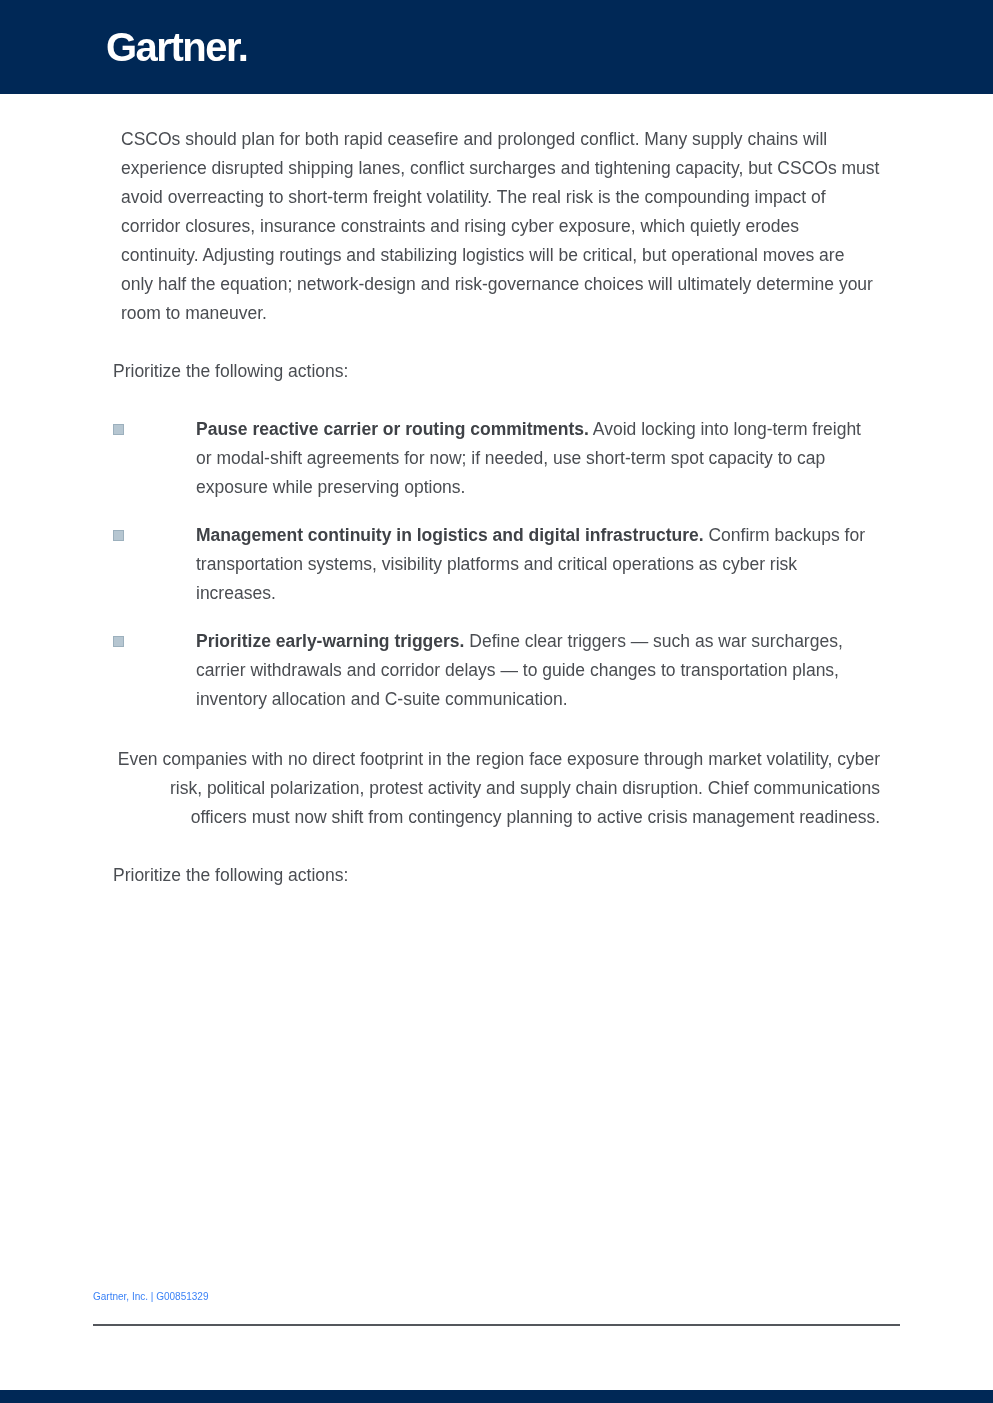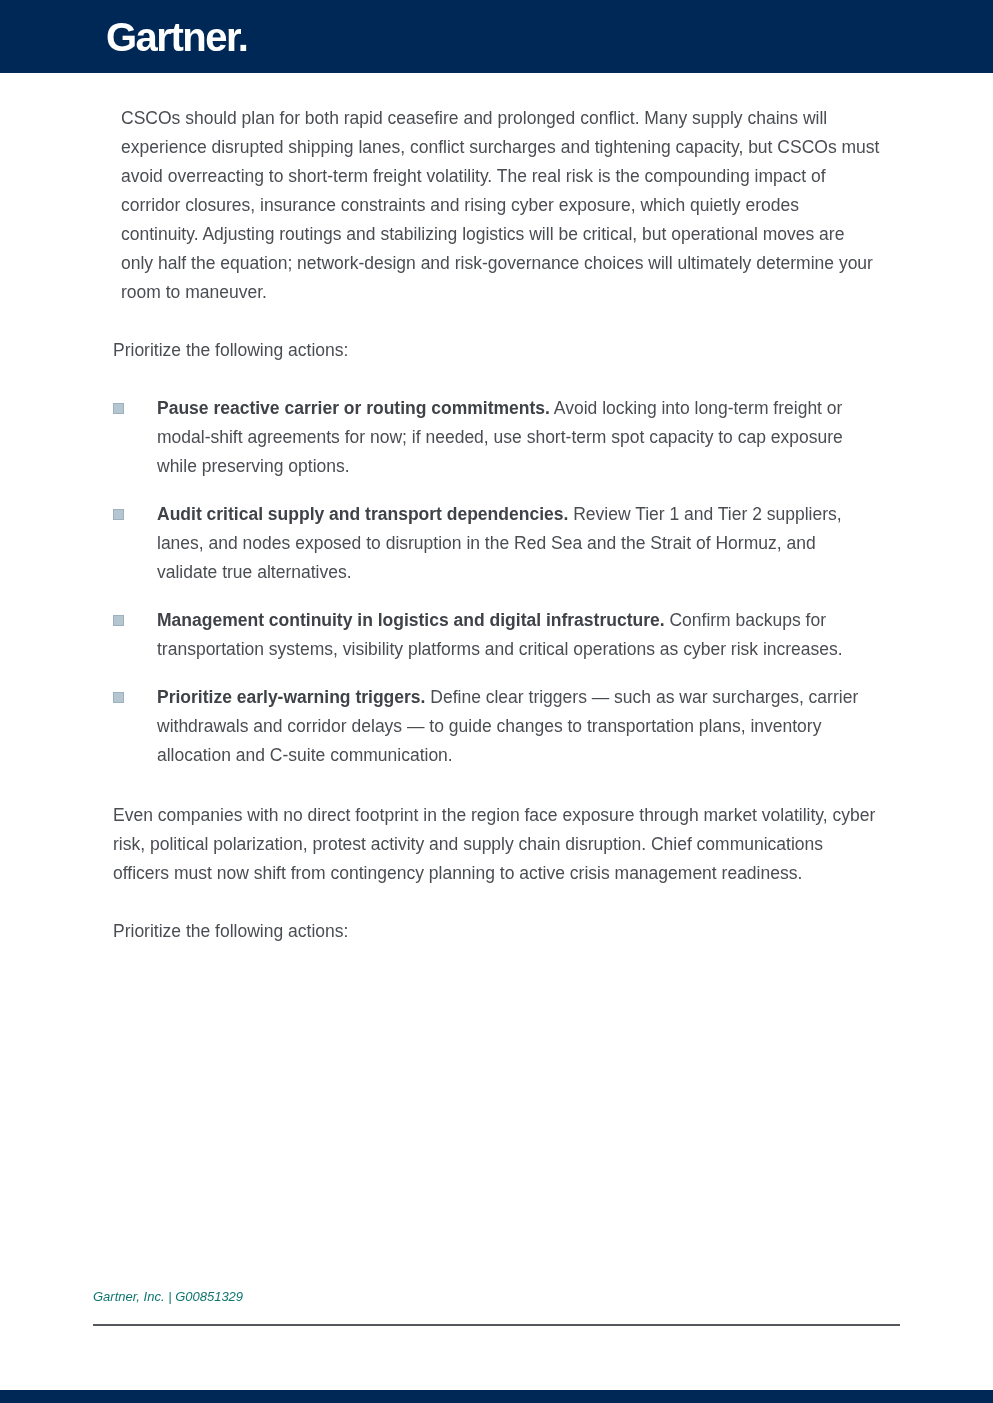--- a/index.html
+++ b/index.html
@@ -7,21 +7,21 @@
   body {
     width: 993px;
     height: 1403px;
     position: relative;
     background: #ffffff;
     font-family: "Liberation Sans", "DejaVu Sans", sans-serif;
   }
 
   
   .topbar {
-    height: 73px;
+    height: 94px;
     background: #002856;
     display: flex;
     align-items: center;
     padding-left: 106px;
   }
   .logo {
     color: #ffffff;
     font-size: 40px;
     font-weight: 700;
     letter-spacing: -1.5px;
@@ -40,20 +40,21 @@
 
   ul.actions {
     list-style: none;
     margin: 29px 0 0 0;
     padding: 0;
   }
   ul.actions li {
     display: flex;
     align-items: flex-start;
     margin: 0 0 19px 0;
+    gap: 39px;
   }
   .bullet-square {
     flex: 0 0 auto;
     width: 11px;
     height: 11px;
     margin-top: 9px;
     background: #b6c6d1;
     border: 1px solid #9cb0bd;
   }
   .li-text { margin: 0 0 0 33px; }
@@ -63,33 +64,32 @@
     font-size: 21.5px;
     font-weight: 400;
     color: #303338;
     line-height: 28px;
     margin: 73px 0 0 0;
   }
   .analysis {
     margin: 13px 0 0 0;
     font-size: 17px;
   }
-  .section-para { margin: 31px 0 0 0; }
+  .section-para { margin: 31px 0 0 0; text-align: right; }
   .prioritize-2 { margin: 29px 0 0 0; }
 
   
   .footer-line {
     position: absolute;
     left: 93px;
     right: 93px;
     top: 1287px;
-    color: #0f766e;
-    font-size: 13px;
+    color: #3b82f6;
+    font-size: 10px;
     line-height: 20px;
-    font-style: italic;
   }
   .footer-rule {
     position: absolute;
     left: 93px;
     right: 93px;
     top: 1324px;
     height: 2px;
     background: #54575c;
   }
   .bottombar {
@@ -114,24 +114,20 @@
 
   <p class="prioritize">Prioritize the following actions:</p>
 
   <ul class="actions">
     <li>
       <span class="bullet-square"></span>
       <p class="li-text"><strong>Pause reactive carrier or routing commitments.</strong> <span>Avoid locking into long-term freight or modal-shift agreements for now; if needed, use short-term spot capacity to cap exposure while preserving options.</span></p>
     </li>
     <li>
       <span class="bullet-square"></span>
-      <p class="li-text"><strong>Audit critical supply and transport dependencies.</strong> <span>Review Tier 1 and Tier 2 suppliers, lanes, and nodes exposed to disruption in the Red Sea and the Strait of Hormuz, and validate true alternatives.</span></p>
-    </li>
-    <li>
-      <span class="bullet-square"></span>
       <p class="li-text"><strong>Management continuity in logistics and digital infrastructure.</strong> <span>Confirm backups for transportation systems, visibility platforms and critical operations as cyber risk increases.</span></p>
     </li>
     <li>
       <span class="bullet-square"></span>
       <p class="li-text"><strong>Prioritize early-warning triggers.</strong> <span>Define clear triggers — such as war surcharges, carrier withdrawals and corridor delays — to guide changes to transportation plans, inventory allocation and C-suite communication.</span></p>
     </li>
   </ul>
 
 
 

